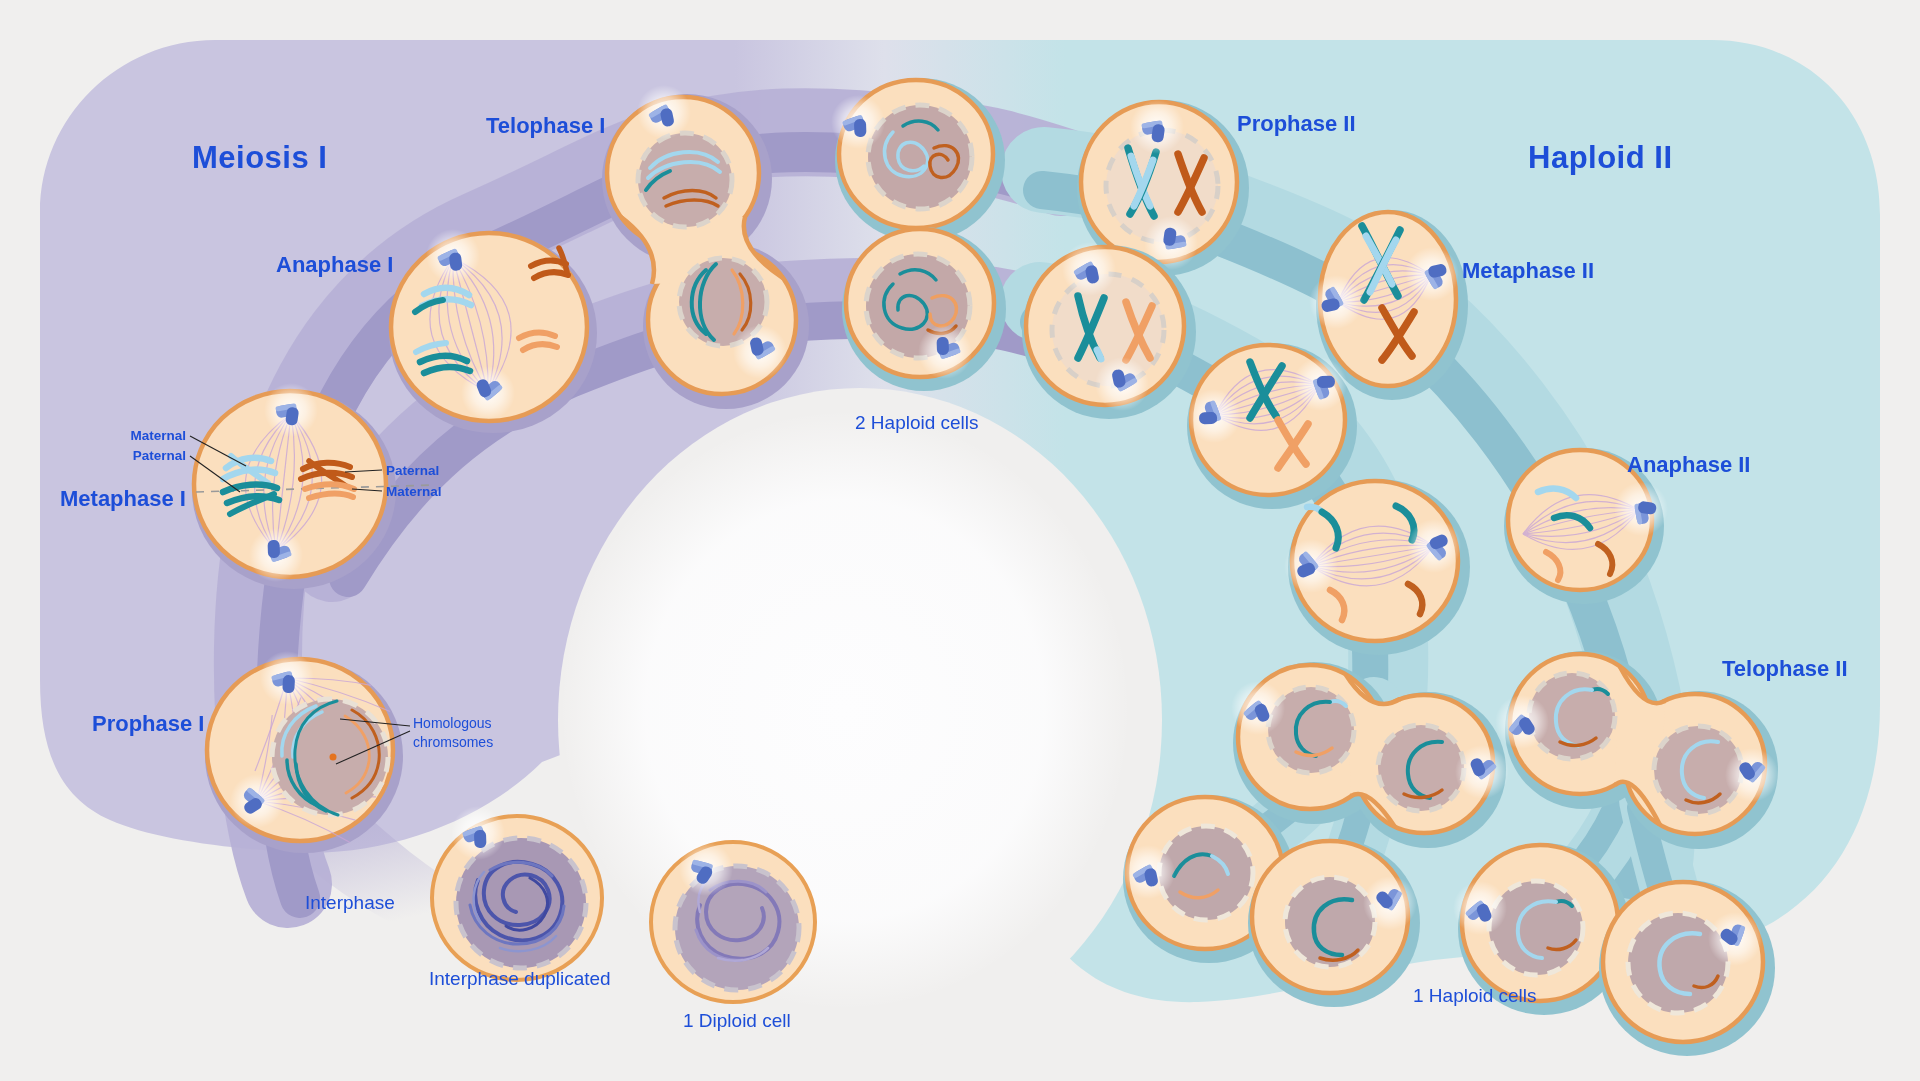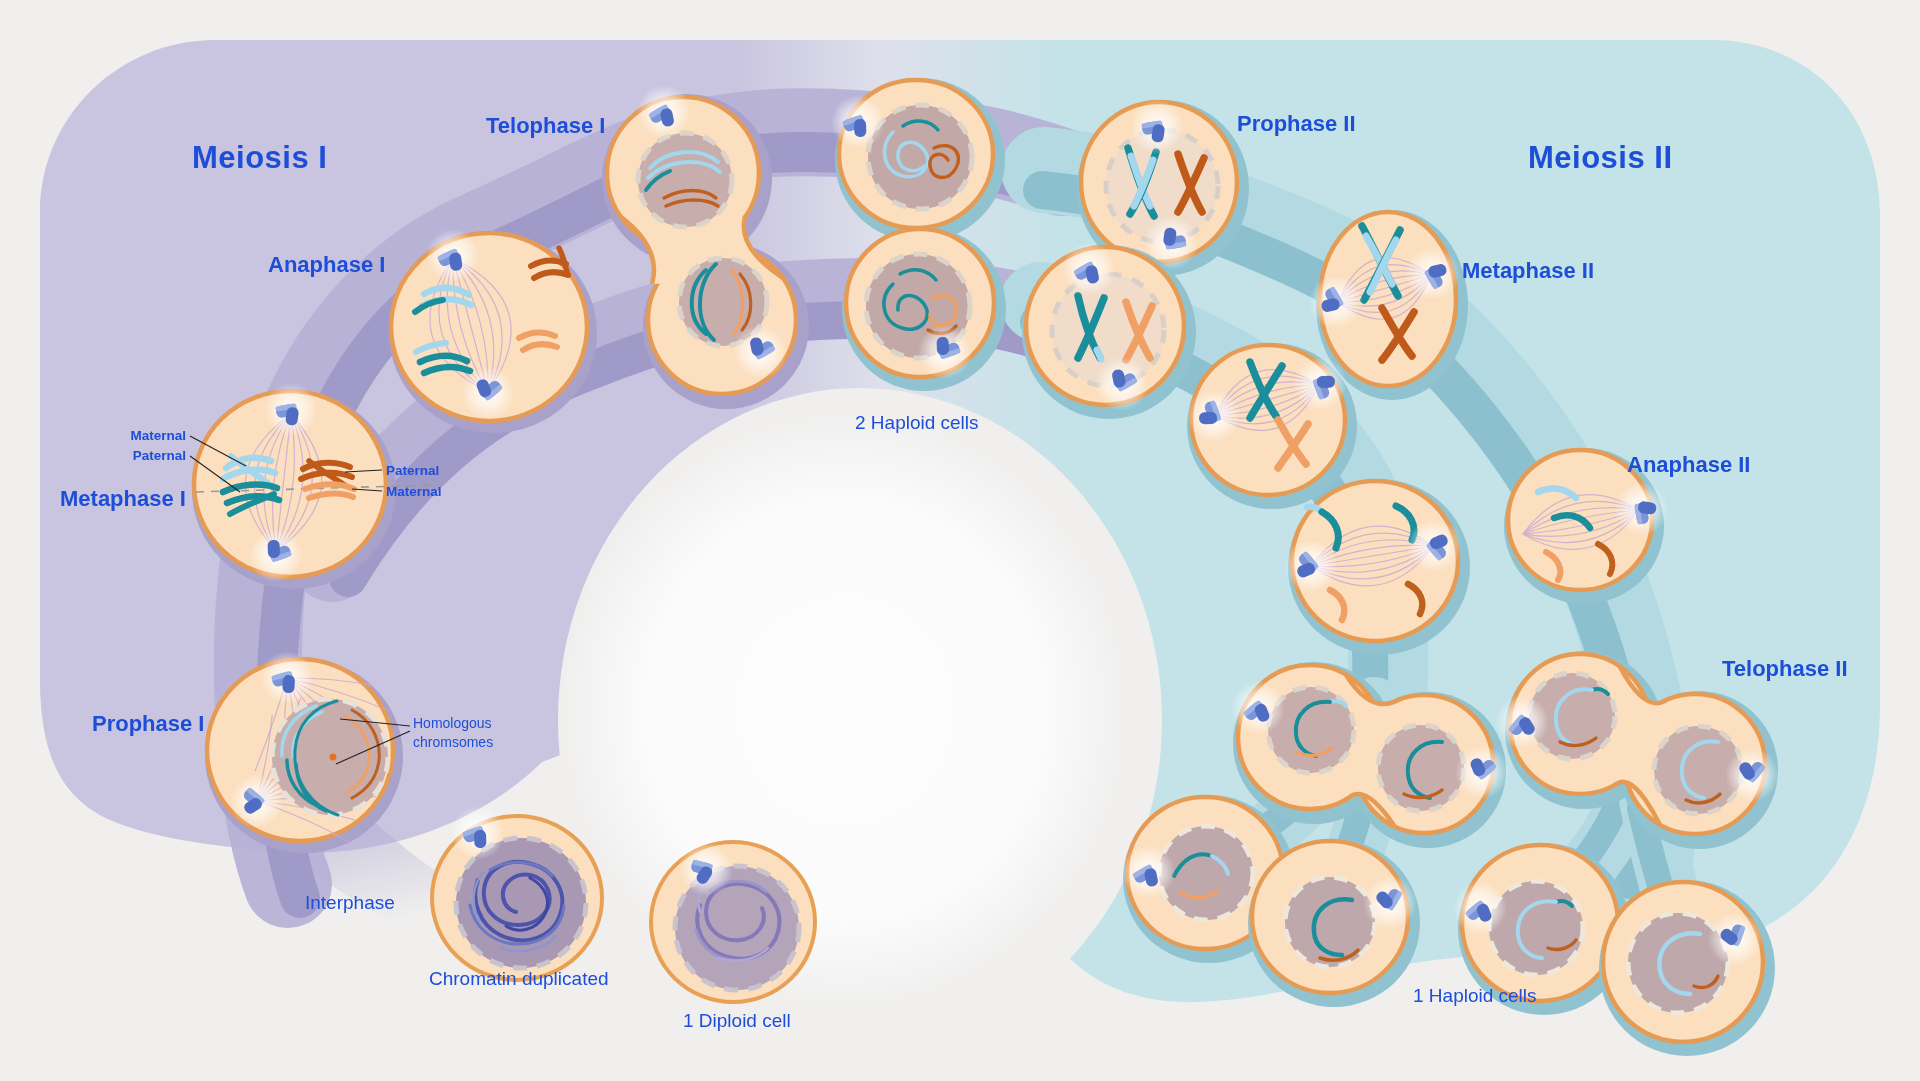--- a/index.html
+++ b/index.html
@@ -479,33 +479,33 @@
     <path d="M 190,436 L 246,466"></path>
     <path d="M 190,456 L 240,492"></path>
     <path d="M 382,470 L 345,472"></path>
     <path d="M 382,491 L 352,489"></path>
     <path d="M 410,726 L 340,719"></path>
     <path d="M 410,731 L 336,764"></path>
   </g>
 </svg>
 
 <div class="lbl title" style="left:192px;top:140px">Meiosis I</div>
-<div class="lbl title" style="left:1528px;top:140px">Meiosis II</div>
+<div class="lbl title" style="left:1528px;top:140px">Haploid II</div>
 
 <div class="lbl phase" style="left:486px;top:113px">Telophase I</div>
-<div class="lbl phase" style="left:268px;top:252px">Anaphase I</div>
+<div class="lbl phase" style="left:276px;top:252px">Anaphase I</div>
 <div class="lbl phase" style="left:60px;top:486px">Metaphase I</div>
 <div class="lbl phase" style="left:92px;top:711px">Prophase I</div>
 <div class="lbl phase" style="left:1237px;top:111px">Prophase II</div>
 <div class="lbl phase" style="left:1462px;top:258px">Metaphase II</div>
 <div class="lbl phase" style="left:1627px;top:452px">Anaphase II</div>
 <div class="lbl phase" style="left:1722px;top:656px">Telophase II</div>
 
 <div class="lbl cap" style="left:305px;top:892px">Interphase</div>
-<div class="lbl cap" style="left:429px;top:968px">Chromatin duplicated</div>
+<div class="lbl cap" style="left:429px;top:968px">Interphase duplicated</div>
 <div class="lbl cap" style="left:683px;top:1010px">1 Diploid cell</div>
 <div class="lbl cap" style="left:855px;top:412px">2 Haploid cells</div>
 <div class="lbl cap" style="left:1413px;top:985px">1 Haploid cells</div>
 
 <div class="lbl tiny ralign" style="left:86px;top:428px">Maternal</div>
 <div class="lbl tiny ralign" style="left:86px;top:448px">Paternal</div>
 <div class="lbl tiny" style="left:386px;top:463px">Paternal</div>
 <div class="lbl tiny" style="left:386px;top:484px">Maternal</div>
 <div class="lbl tiny2" style="left:413px;top:714px;width:120px">
   <span style="display:block">Homologous</span>

